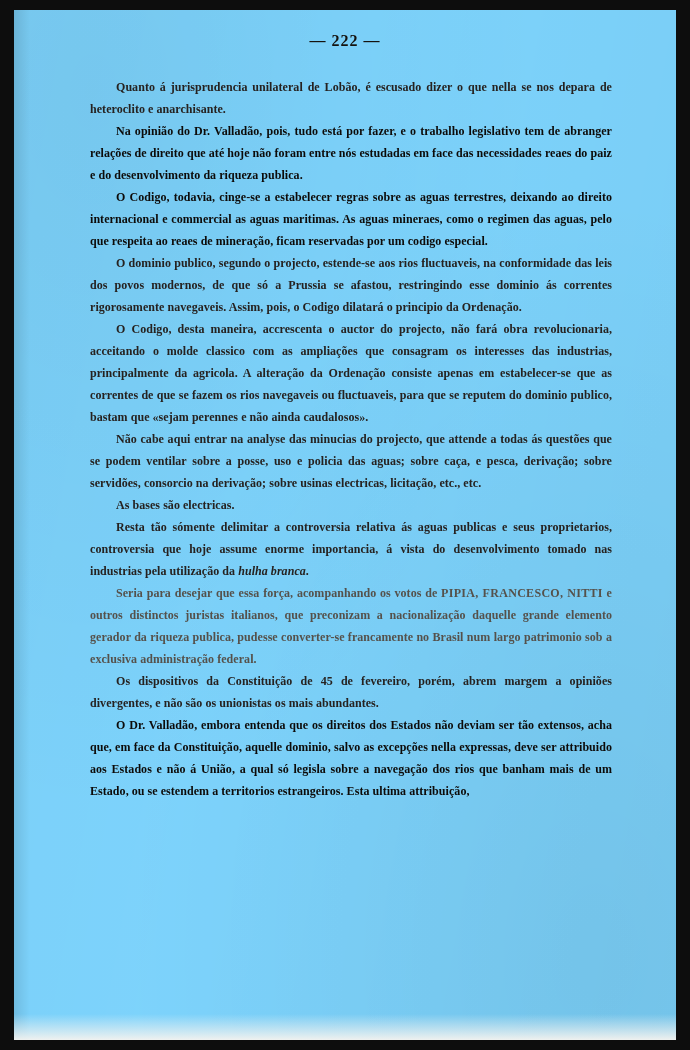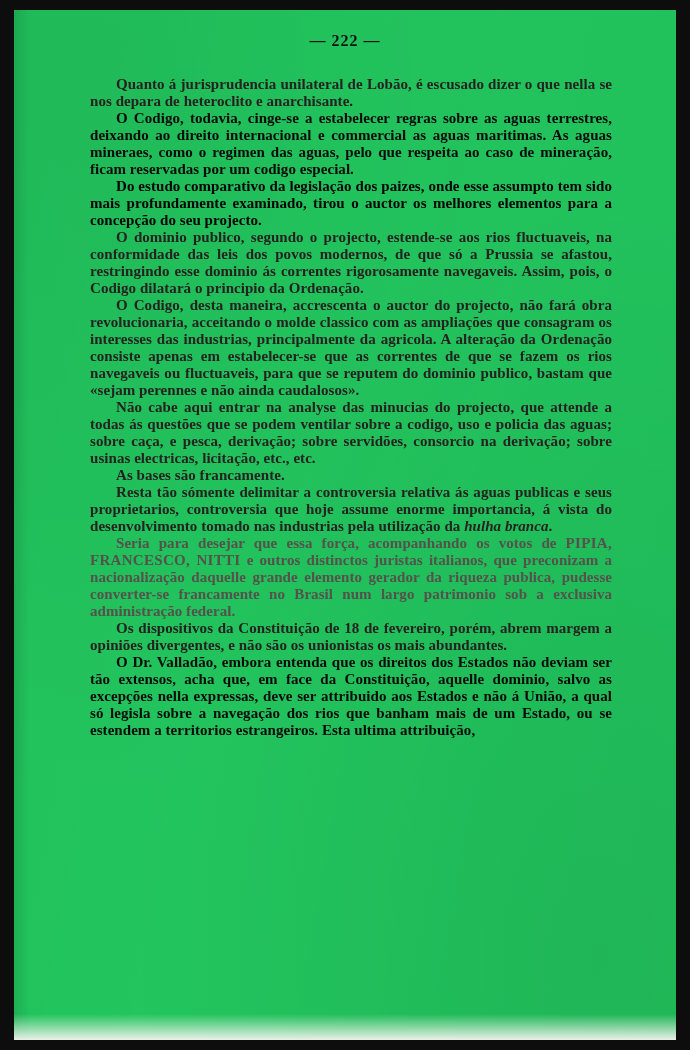--- a/index.html
+++ b/index.html
@@ -19,21 +19,21 @@
     background: #0d0d0d;
     box-sizing: border-box;
   }
   
   .paper {
     position: absolute;
     left: 14px;
     top: 10px;
     width: 662px;
     height: 1030px;
-    background: #22c55e;
+    background: #7dd3fc;
     box-sizing: border-box;
     overflow: hidden;
   }
   
   .paper::before {
     content: "";
     position: absolute;
     inset: 0;
     background:
       radial-gradient(ellipse at 12% 8%, rgba(0,0,0,0.045), rgba(0,0,0,0) 55%),
@@ -59,22 +59,22 @@
     font-family: "Liberation Serif", serif;
     font-size: 16px;
     font-weight: 700;
     letter-spacing: 1px;
     color: #15130f;
     margin-top: 22px;
     margin-bottom: 26px;
   }
   .body-text {
     font-family: "Liberation Serif", serif;
-    font-size: 15px;
-    line-height: 17px;
+    font-size: 12px;
+    line-height: 22px;
     color: #141210;
     text-align: justify;
     padding: 0 64px 0 76px;
     letter-spacing: 0.05px;
     -webkit-font-smoothing: none;
   }
   .body-text p {
     margin: 0;
     text-indent: 26px;
     font-weight: 700;
@@ -102,28 +102,28 @@
 <body>
 
 <div class="page">
   <div class="paper">
     <div class="content">
 
       <div class="folio">— 222 —</div>
 
       <div class="body-text">
         <p class="ink-mid">Quanto á jurisprudencia unilateral de Lobão, é escusado dizer o que nella se nos depara de heteroclito e anarchisante.</p>
-        <p class="ink-dark">O Codigo, todavia, cinge-se a estabelecer regras sobre as aguas terrestres, deixando ao direito internacional e commercial as aguas maritimas. As aguas mineraes, como o regimen das aguas, pelo que respeita ao caso de mineração, ficam reservadas por um codigo especial.</p>
-        <p class="ink-black">Do estudo comparativo da legislação dos paizes, onde esse assumpto tem sido mais profundamente examinado, tirou o auctor os melhores elementos para a concepção do seu projecto.</p>
+        <p class="ink-dark">Na opinião do Dr. Valladão, pois, tudo está por fazer, e o trabalho legislativo tem de abranger relações de direito que até hoje não foram entre nós estudadas em face das necessidades reaes do paiz e do desenvolvimento da riqueza publica.</p>
+        <p class="ink-dark">O Codigo, todavia, cinge-se a estabelecer regras sobre as aguas terrestres, deixando ao direito internacional e commercial as aguas maritimas. As aguas mineraes, como o regimen das aguas, pelo que respeita ao reaes de mineração, ficam reservadas por um codigo especial.</p>
         <p class="ink-mid">O dominio publico, segundo o projecto, estende-se aos rios fluctuaveis, na conformidade das leis dos povos modernos, de que só a Prussia se afastou, restringindo esse dominio ás correntes rigorosamente navegaveis. Assim, pois, o Codigo dilatará o principio da Ordenação.</p>
         <p class="ink-mid">O Codigo, desta maneira, accrescenta o auctor do projecto, não fará obra revolucionaria, acceitando o molde classico com as ampliações que consagram os interesses das industrias, principalmente da agricola. A alteração da Ordenação consiste apenas em estabelecer-se que as correntes de que se fazem os rios navegaveis ou fluctuaveis, para que se reputem do dominio publico, bastam que «sejam perennes e não ainda caudalosos».</p>
-        <p class="ink-mid">Não cabe aqui entrar na analyse das minucias do projecto, que attende a todas ás questões que se podem ventilar sobre a codigo, uso e policia das aguas; sobre caça, e pesca, derivação; sobre servidões, consorcio na derivação; sobre usinas electricas, licitação, etc., etc.</p>
-        <p class="ink-mid">As bases são francamente.</p>
+        <p class="ink-mid">Não cabe aqui entrar na analyse das minucias do projecto, que attende a todas ás questões que se podem ventilar sobre a posse, uso e policia das aguas; sobre caça, e pesca, derivação; sobre servidões, consorcio na derivação; sobre usinas electricas, licitação, etc., etc.</p>
+        <p class="ink-mid">As bases são electricas.</p>
         <p class="ink-mid" id="para-italic">Resta tão sómente delimitar a controversia relativa ás aguas publicas e seus proprietarios, controversia que hoje assume enorme importancia, á vista do desenvolvimento tomado nas industrias pela utilização da <em>hulha branca</em>.</p>
         <p class="ink-faint" id="para-smallcaps">Seria para desejar que essa força, acompanhando os votos de <span class="smallcaps">PIPIA, FRANCESCO, NITTI</span> e outros distinctos juristas italianos, que preconizam a nacionalização daquelle grande elemento gerador da riqueza publica, pudesse converter-se francamente no Brasil num largo patrimonio sob a exclusiva administração federal.</p>
-        <p class="ink-mid">Os dispositivos da Constituição de 18 de fevereiro, porém, abrem margem a opiniões divergentes, e não são os unionistas os mais abundantes.</p>
+        <p class="ink-mid">Os dispositivos da Constituição de 45 de fevereiro, porém, abrem margem a opiniões divergentes, e não são os unionistas os mais abundantes.</p>
         <p class="ink-dark">O Dr. Valladão, embora entenda que os direitos dos Estados não deviam ser tão extensos, acha que, em face da Constituição, aquelle dominio, salvo as excepções nella expressas, deve ser attribuido aos Estados e não á União, a qual só legisla sobre a navegação dos rios que banham mais de um Estado, ou se estendem a territorios estrangeiros. Esta ultima attribuição,</p>
       </div>
 
     </div>
     <div class="edge-fade-bottom"></div>
   </div>
 </div>
 
 </body></html>

